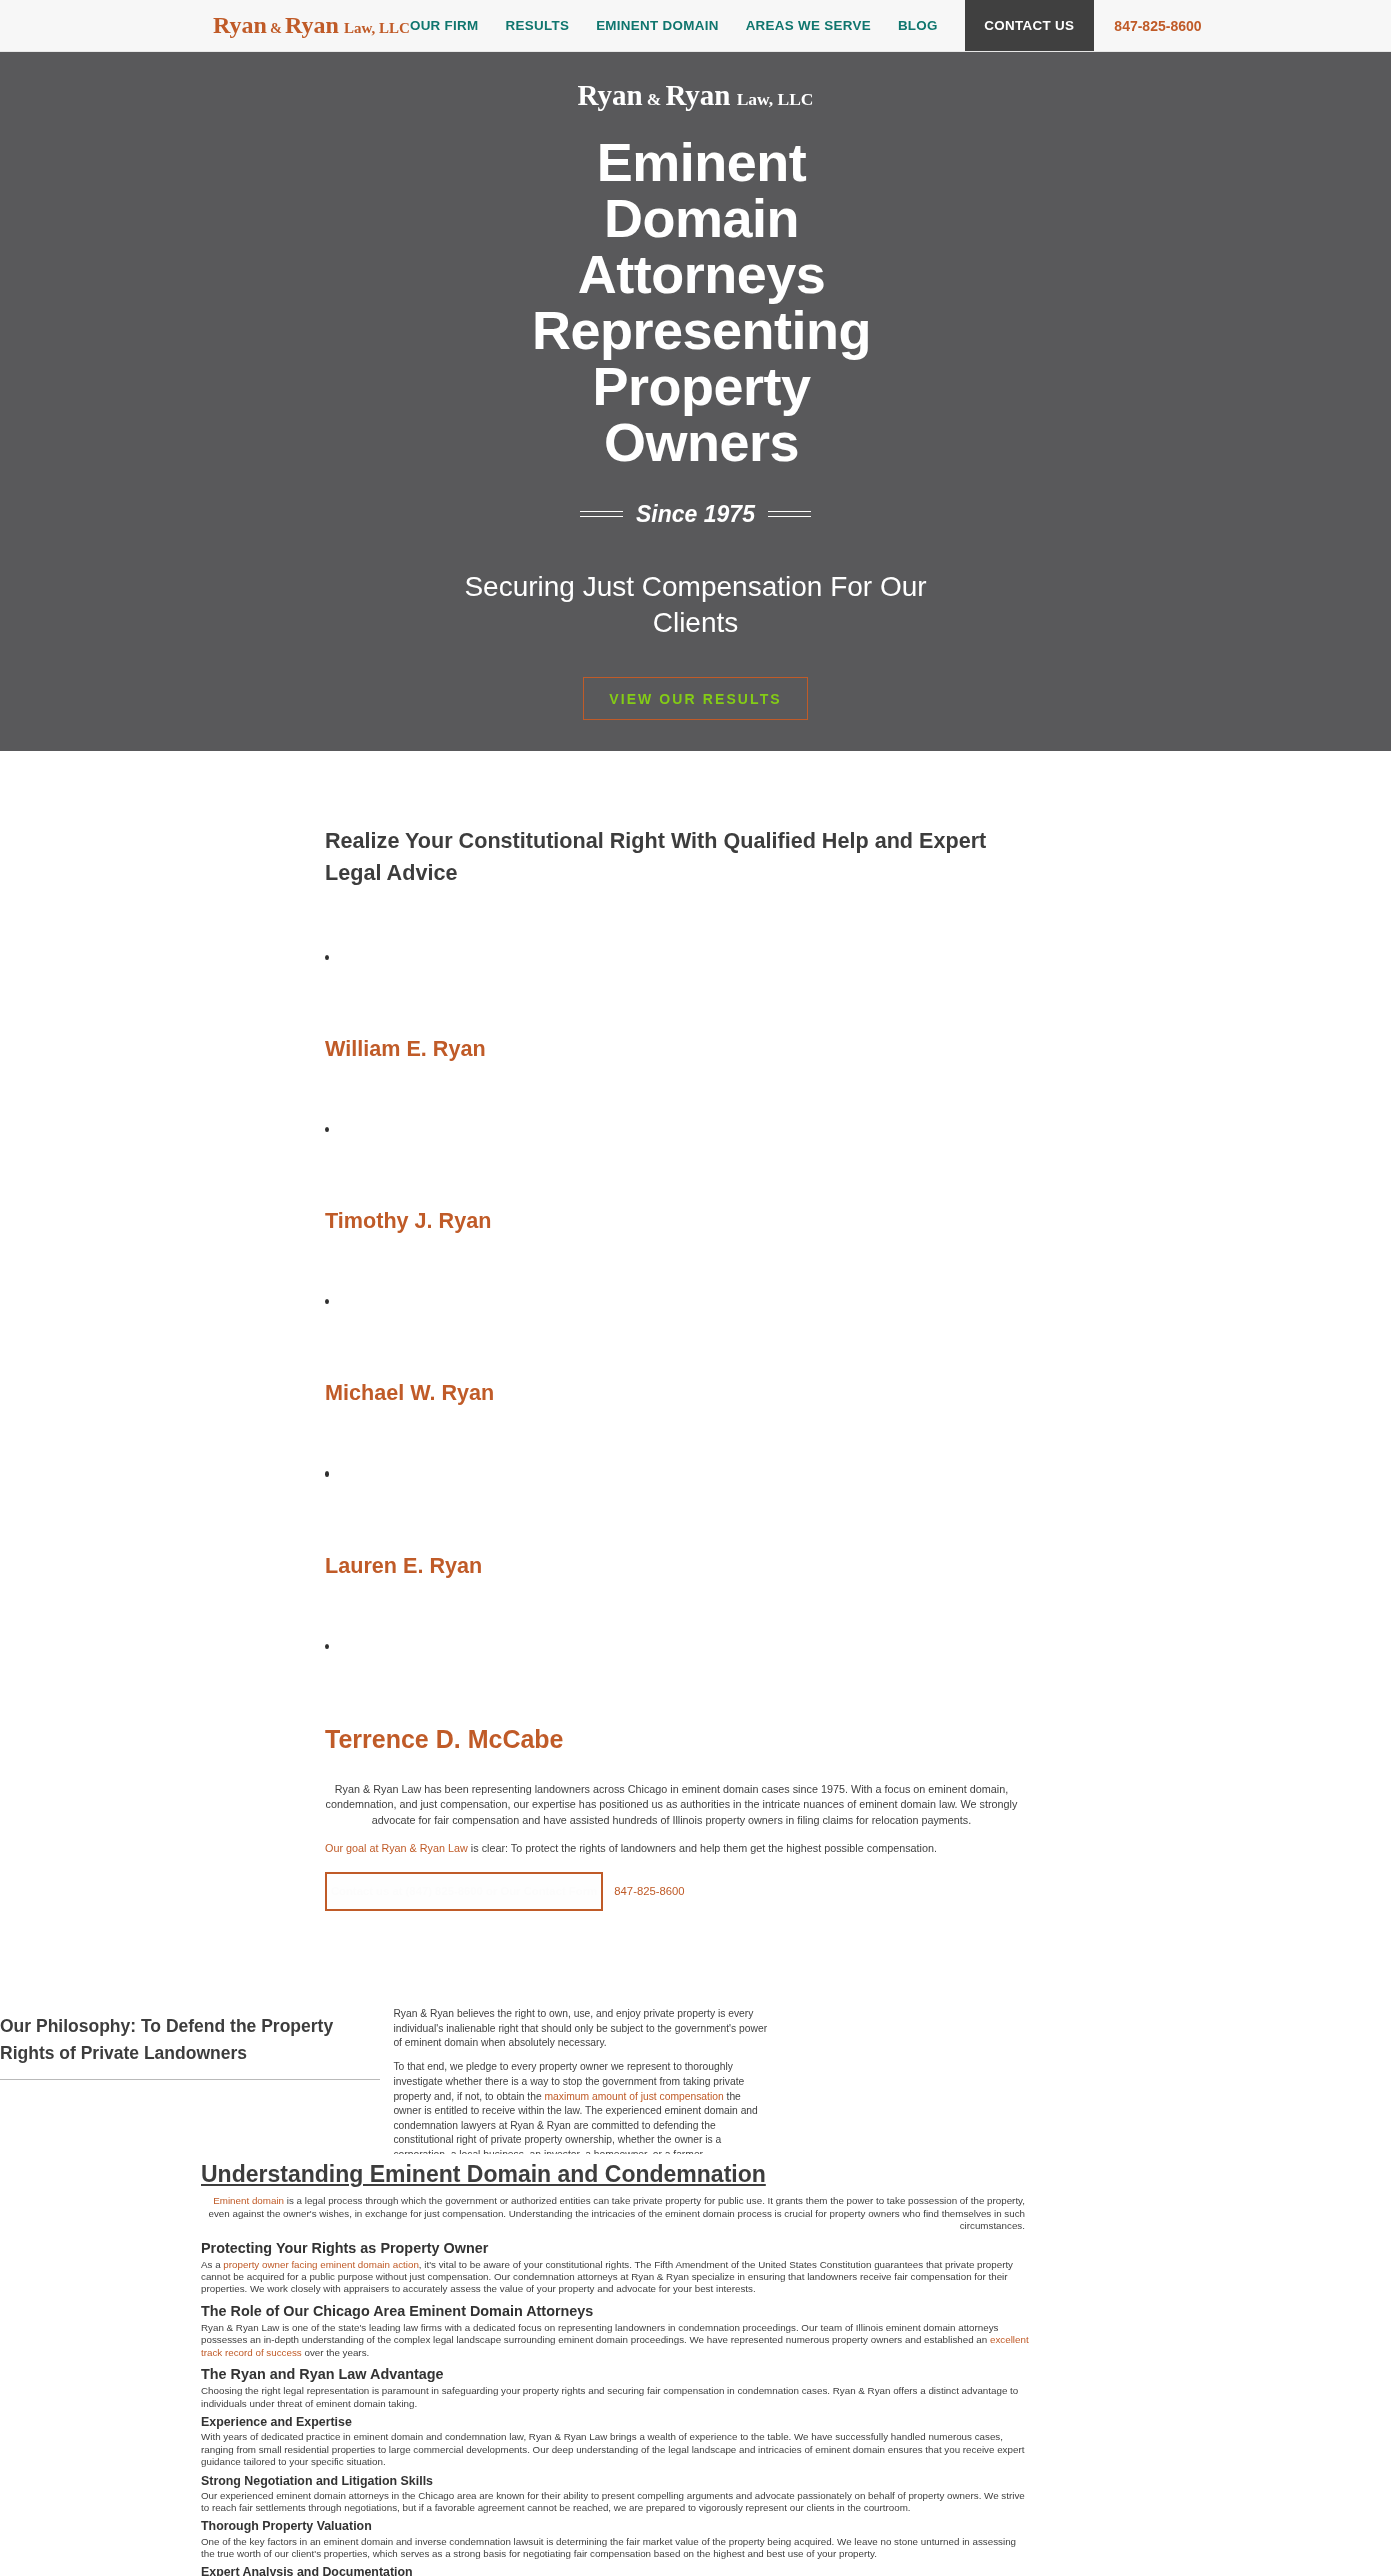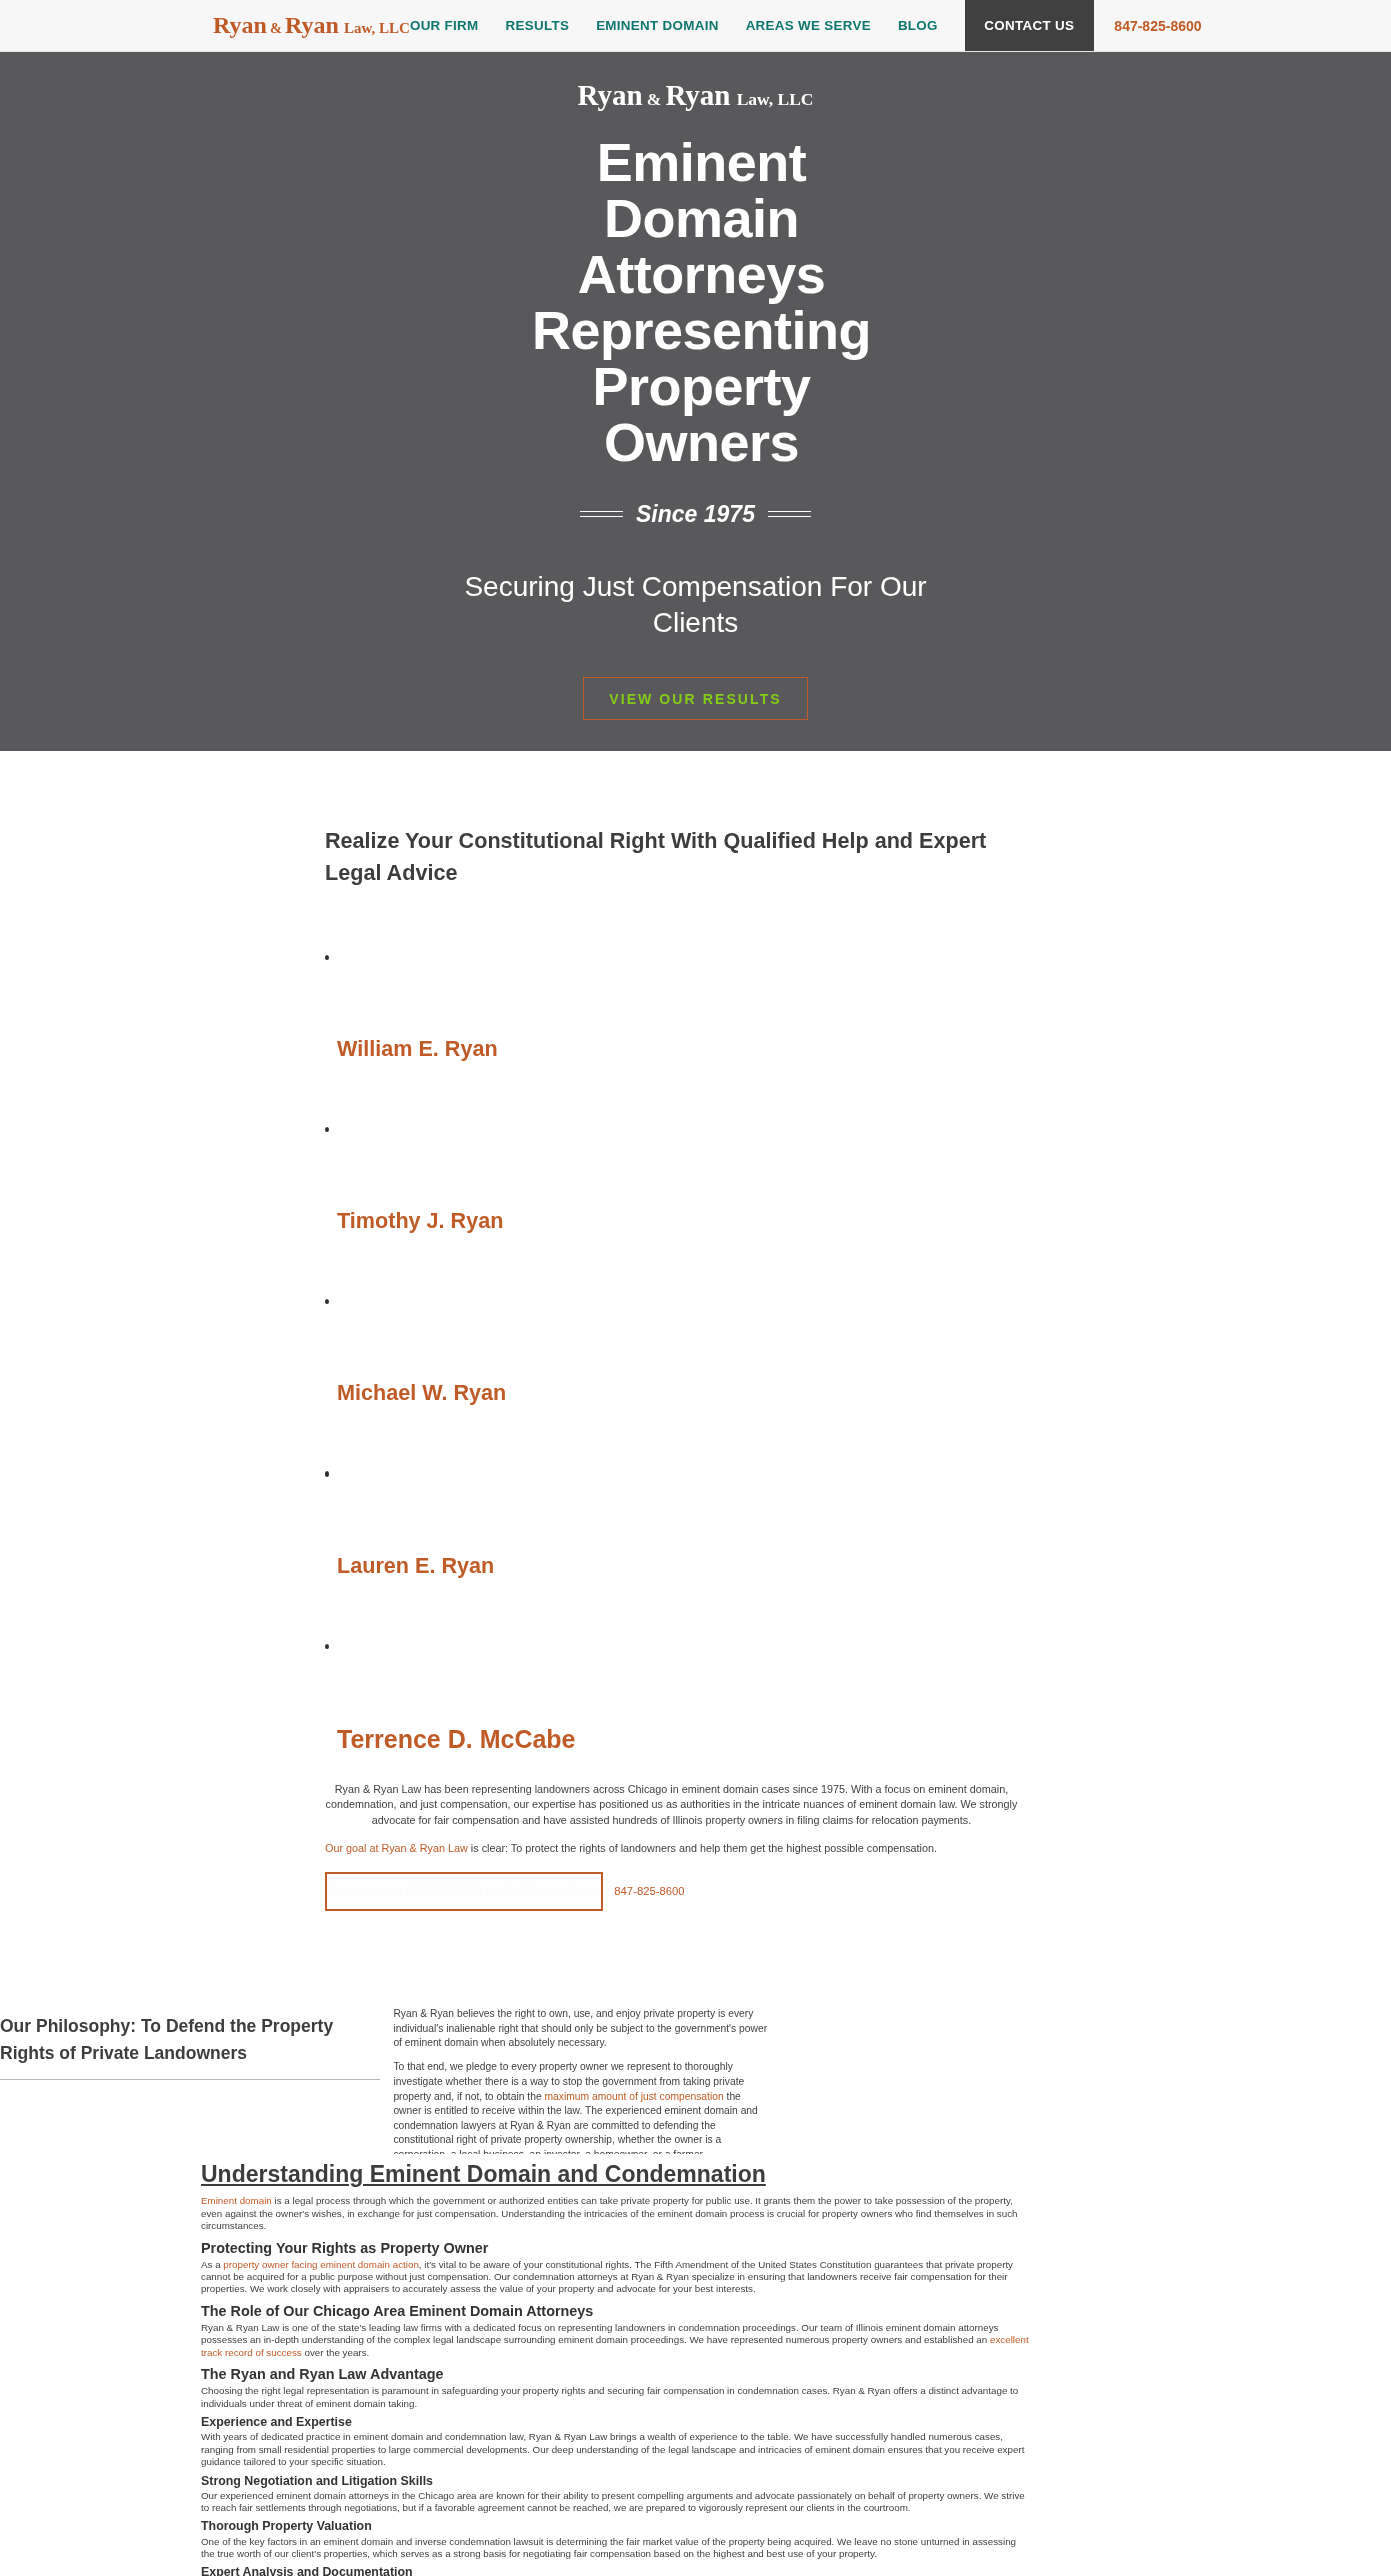--- a/index.html
+++ b/index.html
@@ -49,21 +49,21 @@
   .hero-btn {
     display:inline-block; margin-top:35px; border:1.5px solid #c05b28; color:#84cc16;
     font-size:14px; font-weight:bold; letter-spacing:2.1px; padding:12.4px 25px; cursor:pointer;
   }
 
   
   #intro { position:absolute; left:0; top:750px; width:1391px; height:1249px; padding-left:325px; overflow:hidden; }
   .realize-h { padding-top:75px; font-size:21.6px; font-weight:bold; color:#3d3d3d; width:706px; line-height:1.5; }
   .attorney { margin-top:65px; }
   .a-dot { width:4.1px; height:5.2px; background:#2f2f2f; border-radius:50%; }
-  .a-name { display:inline-block; margin-top:76px; font-size:21.6px; font-weight:bold; color:#c05b28; cursor:pointer;margin-left:12px; }
+  .a-name { display:inline-block; margin-top:76px; font-size:21.6px; font-weight:bold; color:#c05b28; cursor:pointer; }
   .a-name.big { font-size:25px; }
   .about-p { margin-top:28px; width:693px; font-size:10.8px; line-height:1.45; color:#3f3f3f;text-align:center; }
   .goal-line { margin-top:13.4px; font-size:10.8px; color:#3f3f3f; width:693px; }
   .goal-line .lnk { color:#c05b28; cursor:pointer; }
   .cta-row { margin-top:17.5px; display:flex; align-items:center; gap:11.3px; }
   .cta-box {
     width:278px; height:39px; border:2.1px solid #c05b28; background:#fefefe;
     display:flex; align-items:center; justify-content:center;
     color:#fcfcfc; font-size:11.3px; font-weight:bold; cursor:pointer; text-align:center;
   }
@@ -80,21 +80,21 @@
   .phil-right { margin-left:12.4px; width:376px; padding-top:8.2px; font-size:10.3px; line-height:1.42; color:#3f3f3f; }
   .phil-right p + p { margin-top:9.3px; }
   .phil-right .lnk { color:#c05b28; cursor:pointer; }
 
   
   #understanding {
     position:absolute; left:0; top:2154px; width:1391px; height:659px;
     padding-left:201px; padding-right:175px; overflow:hidden;
   }
   .und-h2 { padding-top:7.2px; font-size:23px; font-weight:bold; color:#3d3d3d; margin-bottom:7.2px;text-decoration:underline; }
-  .und-intro { text-align:left; font-size:9.8px; line-height:1.26; color:#3f3f3f; width:824px; margin-bottom:7.2px; }
+  .und-intro { text-align:right; font-size:9.8px; line-height:1.26; color:#3f3f3f; width:824px; margin-bottom:7.2px; }
   .und-intro .lnk, .usec .lnk { color:#c05b28; cursor:pointer; }
   .usec h3 { font-size:14.4px; font-weight:bold; color:#333; margin:7.2px 0 3.1px 0; }
   .usec h4 { font-size:12.4px; font-weight:bold; color:#333; margin:5.2px 0 2.1px 0; }
   .usec p { font-size:9.8px; line-height:1.26; color:#3f3f3f; width:829px; margin-bottom:2.1px; }
 </style>
 </head>
 <body>
 
 <div id="header">
   <div class="logo">

